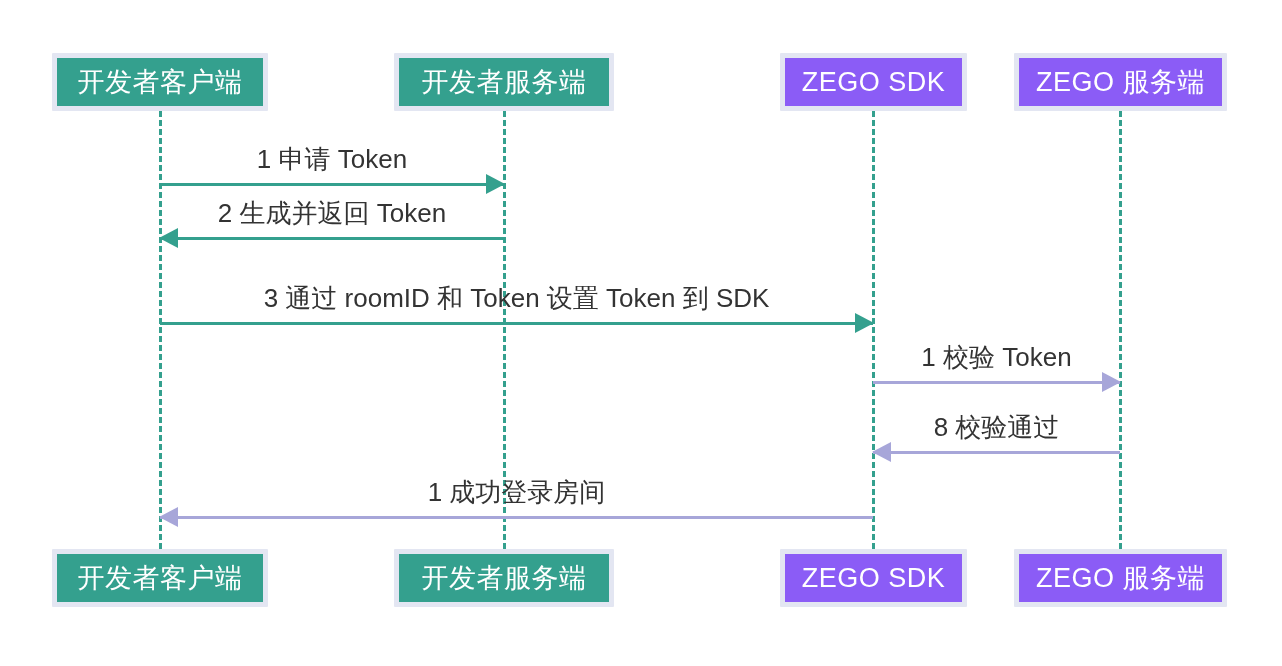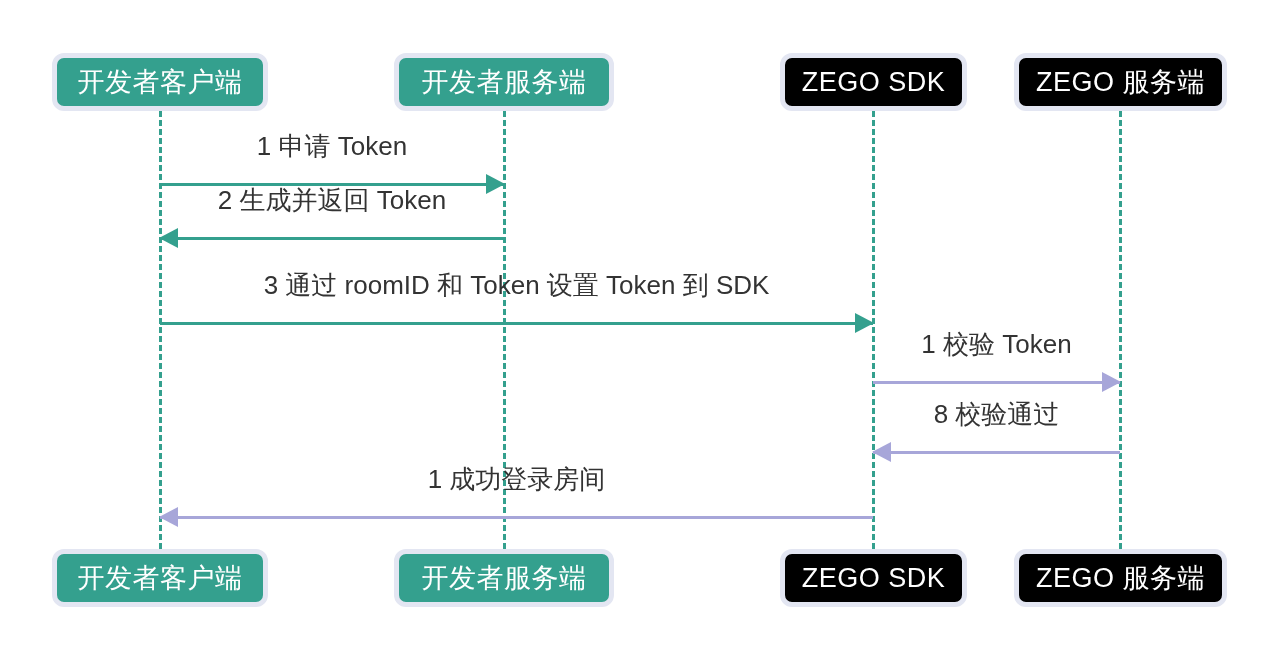--- a/index.html
+++ b/index.html
@@ -21,24 +21,24 @@
     box-sizing:border-box;
     display:flex;
     align-items:center;
     justify-content:center;
     color:#ffffff;
     font-size:27px;
     line-height:1;
     letter-spacing:0.5px;
     white-space:nowrap;
     border:5px solid #e3e6f2;
-    border-radius:12px;
+    border-radius:1px;
   }
   .actor-box.teal{ background:#34a08e; }
-  .actor-box.purple{ background:#000000; }
+  .actor-box.purple{ background:#8b5cf6; }
 
   
   .lifeline{
     position:absolute;
     width:0;
     border-left:3px dashed #34a08e;
   }
 
   
   .msg{ position:absolute; height:0; }
@@ -64,21 +64,21 @@
     left:-1px;
     border-right:19px solid currentColor;
   }
   .msg.teal{ color:#34a08e; }
   .msg.purple{ color:#a7a6d9; }
 
   .msg-label{
     position:absolute;
     width:100%;
     text-align:center;
-    bottom:22px;
+    bottom:9px;
     color:#333333;
     font-size:26px;
     line-height:1.1;
     white-space:nowrap;
     font-family:"Liberation Sans","DejaVu Sans",sans-serif;
   }
 </style>
 </head>
 <body>
 

